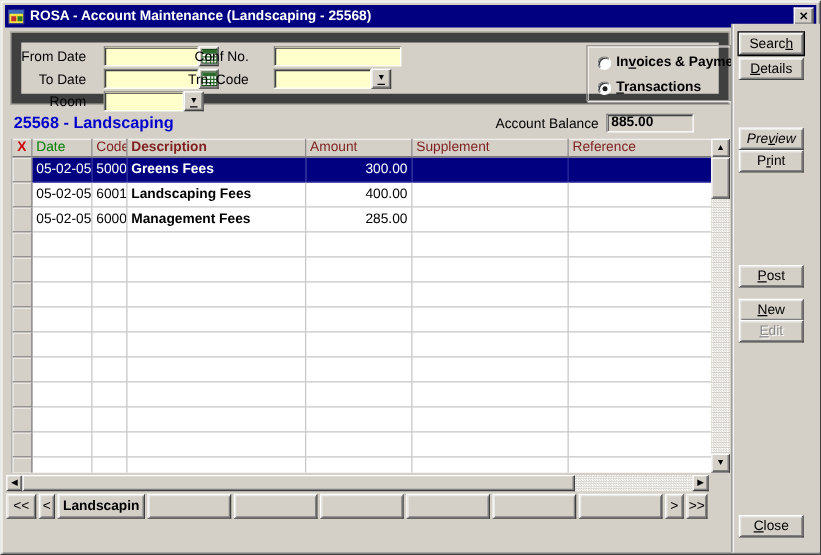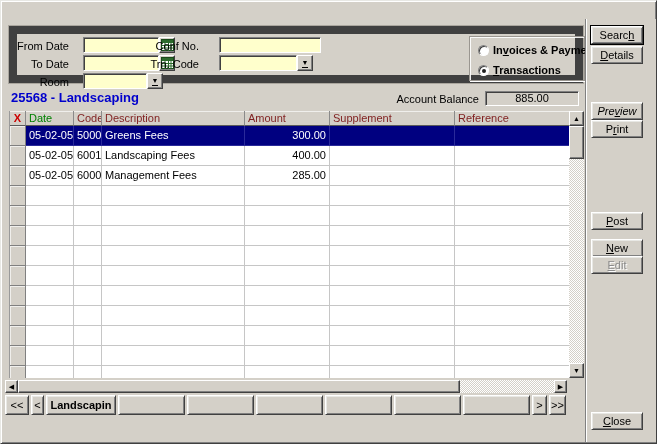--- a/index.html
+++ b/index.html
@@ -38,39 +38,39 @@
     box-shadow:inset 1px 1px 0 rgba(255,255,255,.9), 1px 1px 0 #fff;}
   .radio-row{position:absolute;left:8px;display:flex;align-items:center;gap:4px;cursor:default;}
   .radio{width:11px;height:11px;border-radius:50%;background:#fff;border:1px solid;border-color:#808080 #fff #fff #808080;
     box-shadow:inset 1px 1px 0 #404040;position:relative;flex:0 0 auto;}
   .radio.checked::after{content:"";position:absolute;left:3px;top:3px;width:4px;height:4px;border-radius:50%;background:#202020;}
   .radio-label{font-weight:bold;white-space:nowrap;}
 
   
   .account-title{position:absolute;left:10px;top:89px;font-size:13px;font-weight:bold;color:#0000cc;white-space:nowrap;}
   .balance-label{position:absolute;right:177px;top:92px;white-space:nowrap;}
-  .balance-field{position:absolute;left:484px;top:90px;width:94px;height:15px;text-align:center;padding:0 3px;line-height:13px;}
+  .balance-field{position:absolute;left:484px;top:90px;width:70px;height:15px;text-align:left;padding:0 3px;line-height:13px;font-weight:bold;}
 
   
   .grid{position:absolute;left:8px;top:110px;width:575px;height:267px;background:#fff;border-left:1px solid #9a9a9a;}
   .g-head{display:flex;height:15px;background:#d4d0c8;}
   .g-head .cell{border-right:1px solid #8a8a8a;border-bottom:1px solid #5a5a5a;box-shadow:inset 0 1px 0 #f0efec;
     line-height:14px;padding-left:3px;white-space:nowrap;overflow:hidden;color:#7f1f1f;}
   .g-head .cx{color:#cc0000;font-weight:bold;text-align:center;padding-left:0;}
   .g-head .cdate{color:#008000;}
   .g-body{height:252px;overflow:hidden;}
   .g-row{display:flex;height:20px;background:#fff;}
   .g-row .cell{border-right:1px solid #c6c6c6;border-bottom:1px solid #c6c6c6;line-height:19px;white-space:nowrap;overflow:hidden;padding-left:3px;}
   .g-row .xcell{background:#d4d0c8;border-right:1px solid #808080;border-bottom:1px solid #808080;
     box-shadow:inset 1px 1px 0 #f0efec;padding-left:0;}
   .g-row .amt{text-align:right;padding-right:3px;padding-left:0;}
   .g-row.selected .cell{background:#000080;color:#fff;border-right-color:#2a2a9a;border-bottom-color:#2a2a9a;}
   .g-row.selected .xcell{background:#d4d0c8;color:#000;border-right-color:#808080;border-bottom-color:#808080;}
   .c0{width:16px;flex:0 0 16px;}.c1{width:48px;flex:0 0 48px;}.c2{width:28px;flex:0 0 28px;}
-  .c3{width:143px;flex:0 0 143px;}.c4{width:85px;flex:0 0 85px;}.c5{width:125px;flex:0 0 125px;}.c6{width:115px;flex:0 0 115px;}
+  .c3{width:143px;flex:0 0 143px;font-weight:bold;}.c4{width:85px;flex:0 0 85px;}.c5{width:125px;flex:0 0 125px;}.c6{width:115px;flex:0 0 115px;}
 
   
   .checker{background-color:#e8e6e0;background-image:repeating-conic-gradient(#ffffff 0% 25%, #d4d0c8 0% 50%);background-size:2px 2px;}
   .vscroll{position:absolute;right:0;top:0;width:15px;height:267px;}
   .sb-btn{position:absolute;width:15px;height:15px;background:#d4d0c8;border:1px solid;border-color:#fff #404040 #404040 #fff;
     box-shadow:inset -1px -1px 0 #808080;font-size:7px;line-height:13px;text-align:center;padding:0;cursor:default;}
   .v-thumb{position:absolute;left:0;top:15px;width:15px;height:33px;background:#d4d0c8;border:1px solid;border-color:#fff #404040 #404040 #fff;box-shadow:inset -1px -1px 0 #808080;}
   .hscroll{position:absolute;left:4px;top:379px;width:562px;height:13px;}
   .hs-btn{width:13px;height:13px;line-height:11px;}
   .h-thumb{position:absolute;left:13px;top:0;width:442px;height:13px;background:#d4d0c8;border:1px solid;border-color:#fff #404040 #404040 #fff;box-shadow:inset -1px -1px 0 #808080;}
@@ -85,20 +85,32 @@
   .side-panel{position:absolute;left:584px;top:18px;width:71px;height:423px;background:#d4d0c8;
     box-shadow:inset 1px 0 0 #808080, inset 2px 0 0 #fff;}
   .side-btn{position:absolute;left:6px;width:52px;height:18px;}
   .side-btn.default{outline:1px solid #000;}
 </style>
 </head>
 <body>
 
 <div class="window">
 
+  <div class="titlebar">
+    <span style="display:inline-flex;">
+      <svg width="14" height="13" viewBox="0 0 14 13">
+        <rect x="1" y="1" width="12" height="11" fill="#f5e342" stroke="#3a3a8a"></rect>
+        <rect x="1" y="1" width="12" height="3" fill="#3a6ab8"></rect>
+        <rect x="3" y="6" width="4" height="4" fill="#c03030"></rect>
+        <rect x="8" y="6" width="4" height="4" fill="#2a7a2a"></rect>
+      </svg>
+    </span>
+    <span class="ttext">ROSA - Account Maintenance (Landscaping - 25568)</span>
+    <button class="tb-close">✕</button>
+  </div>
 
   <div class="filter-panel">
     <span class="lbl" style="top:6px;right:506px;">From Date</span>
     <input class="field fp-input" style="left: 66px; top: 3px; width: 76px;" value="">
     <button class="mini-btn" style="left:142px;top:3px;">
       <span style="display:inline-flex;">
         <svg width="13" height="12" viewBox="0 0 13 12">
             <rect x="0.5" y="0.5" width="12" height="11" fill="#fff" stroke="#1a4a1a"></rect>
             <rect x="1" y="1" width="11" height="3" fill="#2d6b2d"></rect>
             <path d="M1 6.5h11M1 9h11M4 4v8M7.5 4v8M10 4v8" stroke="#2d6b2d" stroke-width="1" fill="none"></path>

